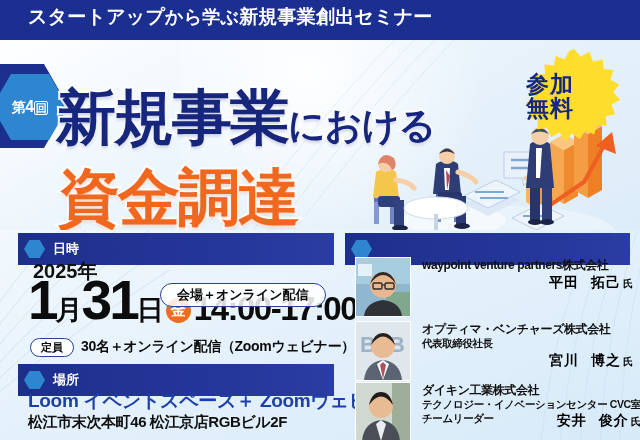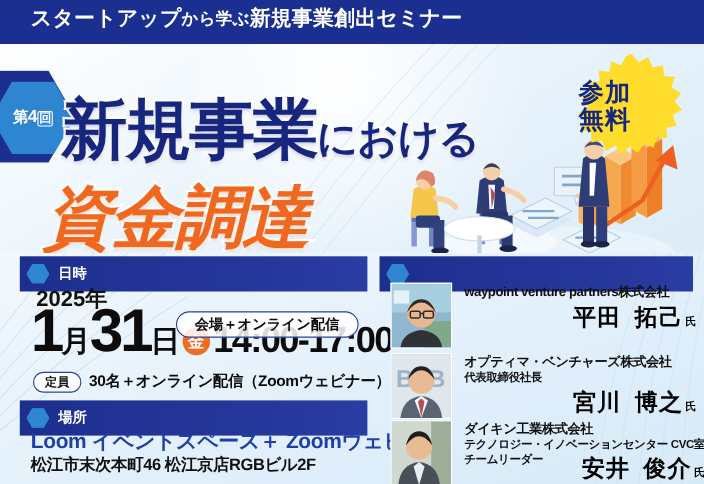--- a/index.html
+++ b/index.html
@@ -24,21 +24,21 @@
     background:#1a2f8f;
     z-index:6;
     text-align:center;
   }
   .topbar-text{
     position:absolute;left:28px;top:0;height:34px;
     display:flex;align-items:center;
     color:#ffffff;font-weight:bold;letter-spacing:.2px;white-space:nowrap;
   }
   .tb-big{font-size:19px;}
-  .tb-small{font-size:15px;}
+  .tb-small{font-size:18px;}
 
   
   .hero{
     position:absolute;left:0;top:34px;width:640px;height:196px;
     overflow:hidden;z-index:3;
     background:linear-gradient(150deg,#ffffff 0%,#eaf4fc 45%,#dcecf8 100%);
   }
   .hero-glow{
     position:absolute;left:180px;top:-40px;width:320px;height:270px;
     background:radial-gradient(ellipse at 40% 30%,rgba(255,255,255,.95),rgba(255,255,255,0) 65%);
@@ -60,25 +60,24 @@
   
   .headline{
     position:absolute;left:56px;top:44px;z-index:8;white-space:nowrap;
     font-weight:bold;color:#17267d;
     -webkit-text-stroke:4px #ffffff;paint-order:stroke fill;
     text-shadow:0 2px 3px rgba(40,60,140,.25);
   }
   .hl-big{font-size:60px;letter-spacing:-2px;}
   .hl-mid{font-size:37px;letter-spacing:-1px;}
   .headline2{
-    position:absolute;left:40px;top:122px;z-index:8;white-space:nowrap;
+    position:absolute;left:58px;top:122px;z-index:8;white-space:nowrap;
     font-weight:bold;color:#f0671f;font-size:62px;letter-spacing:-2px;
     -webkit-text-stroke:4px #ffffff;paint-order:stroke fill;
     text-shadow:0 2px 3px rgba(190,90,30,.25);
-    font-style:italic;
   }
 
   
   .badge{
     position:absolute;right:18px;top:14px;width:96px;height:96px;z-index:9;
   }
   .badge-text{
     position:absolute;left:0;top:0;width:96px;height:96px;
     display:flex;flex-direction:column;align-items:flex-start;justify-content:center;
     color:#16277f;font-weight:bold;font-size:23px;line-height:1.05;letter-spacing:1px;
@@ -160,21 +159,21 @@
     width:54px;height:58px;flex:none;border:1px solid #ffffff;overflow:hidden;
     position:relative;background:#cfd9e4;
   }
   .spk-info{margin-left:11px;padding-top:1px;flex:1;}
   .spk-company{font-size:12px;font-weight:bold;color:#101010;letter-spacing:-.4px;white-space:nowrap;line-height:1.25;}
   .spk-role{font-size:10.5px;font-weight:bold;color:#101010;letter-spacing:-.4px;white-space:nowrap;line-height:1.3;}
   .spk-role2{font-size:10.5px;font-weight:bold;color:#101010;letter-spacing:-.4px;white-space:nowrap;line-height:1.3;}
   .spk-name{
     text-align:right;margin-top:1px;white-space:nowrap;color:#000000;font-weight:bold;
   }
-  .spk-name .nm{font-size:21px;letter-spacing:1px;}
+  .spk-name .nm{font-size:14px;letter-spacing:1px;}
   .spk-name .sfx{font-size:10px;margin-left:2px;}
   .spk-name-row{display:flex;align-items:baseline;justify-content:flex-end;}
   .nm-first{margin-right:12px;}
 </style>
 </head>
 <body>
 
 <div id="flyer">
 
   <svg class="swirl swirl-left" viewBox="0 0 260 300">

